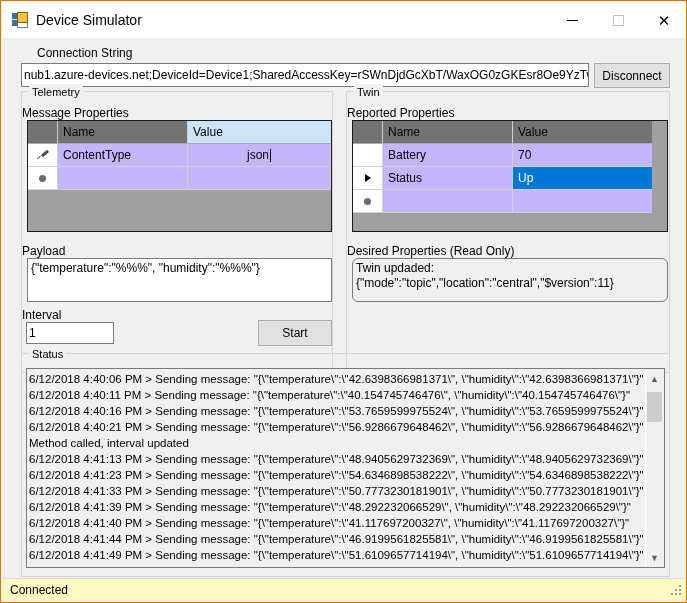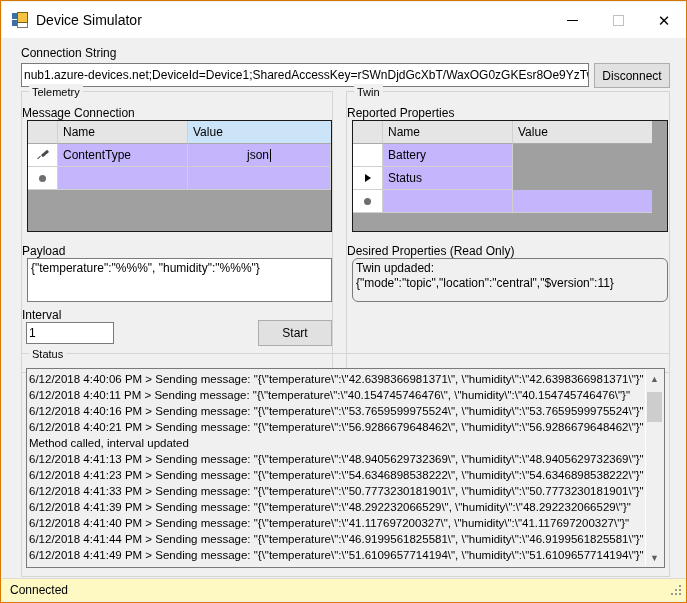--- a/index.html
+++ b/index.html
@@ -181,21 +181,21 @@
     overflow: hidden;
     white-space: nowrap;
   }
   .cell.rowhdr {
     width: 30px;
     padding: 0;
     justify-content: center;
     background: #ffffff;
   }
   .cell.header-cell {
-    background: #e5e5e5;
+    background: #737373;
     border-bottom: 1px solid #a9a9a9;
   }
   .cell.header-cell.sel {
     background: #cce4f7;
   }
   .cell.name-col { width: 130px; }
   .cell.val-col  { flex: 1 1 auto; border-right: none; }
   .cell.selected {
     background: #0078d7;
     color: #ffffff;
@@ -343,29 +343,29 @@
         <span class="maximize-glyph"></span>
       </div>
       <div class="win-btn">
         <span class="close-glyph">✕</span>
       </div>
     </div>
   </div>
 
   <div class="client">
 
-    <span class="lbl" style="left:19px; top:8px;">Connection String</span>
+    <span class="lbl" style="left:35px; top:8px;">Connection String</span>
     <div class="textbox" style="left:19px; top:25px; width:568px; height:24px;" title="nub1.azure-devices.net;DeviceId=Device1;SharedAccessKey=rSWnDjdGcXbT/WaxOG0zGKEsr8Oe9YzTw5p3N0tt9/s">nub1.azure-devices.net;DeviceId=Device1;SharedAccessKey=rSWnDjdGcXbT/WaxOG0zGKEsr8Oe9YzTw5p3N0tt9/s</div>
     <div class="btn" style="left:592px; top:25px; width:76px; height:25px;">Disconnect</div>
 
     <div class="groupbox" style="left:19px; top:53px; width:312px; height:282px;">
       <span class="gb-title">Telemetry</span>
     </div>
 
-    <span class="lbl" style="left:20px; top:68px;">Message Connection</span>
+    <span class="lbl" style="left:20px; top:68px;">Message Properties</span>
 
     <div class="grid" style="left:25px; top:82px; width:305px; height:112px;">
       <div class="grid-inner">
 
         <div class="grid-row header">
           <div class="cell rowhdr header-cell"></div>
           <div class="cell name-col header-cell">Name</div>
           <div class="cell val-col header-cell sel">Value</div>
         </div>
 
@@ -409,27 +409,29 @@
 
         <div class="grid-row header">
           <div class="cell rowhdr header-cell"></div>
           <div class="cell name-col header-cell">Name</div>
           <div class="cell val-col header-cell">Value</div>
         </div>
 
         <div class="grid-row">
           <div class="cell rowhdr"></div>
           <div class="cell name-col">Battery</div>
+          <div class="cell val-col">70</div>
         </div>
 
         <div class="grid-row">
           <div class="cell rowhdr">
             <span class="glyph-arrow"></span>
           </div>
           <div class="cell name-col">Status</div>
+          <div class="cell val-col selected">Up</div>
         </div>
 
         <div class="grid-row">
           <div class="cell rowhdr">
             <span class="glyph-ast"></span>
           </div>
           <div class="cell name-col"></div>
           <div class="cell val-col"></div>
         </div>
 

